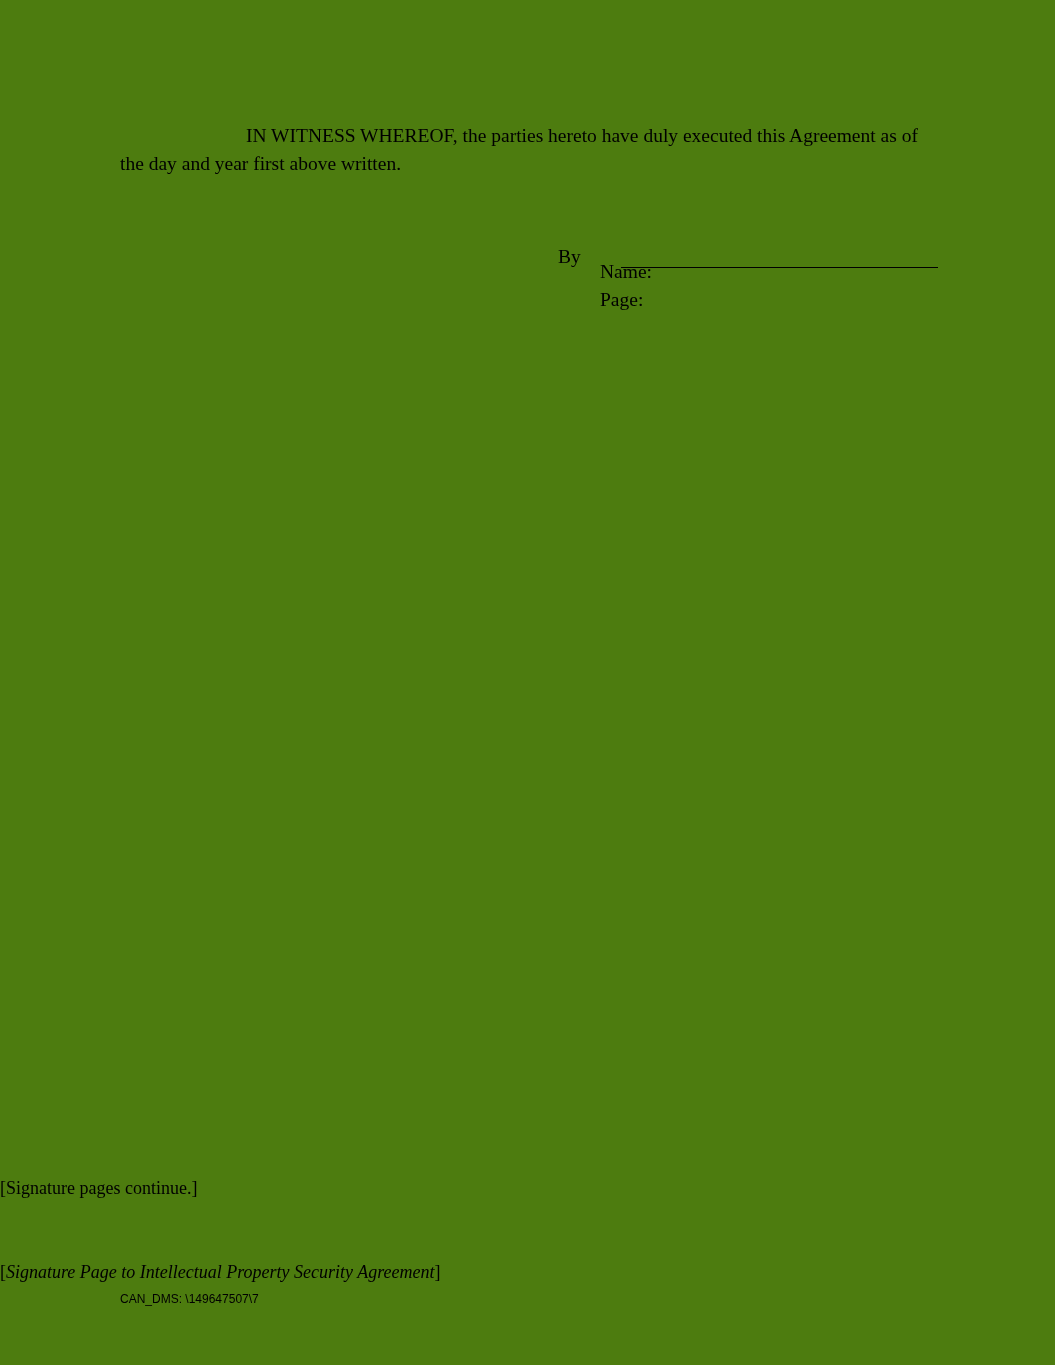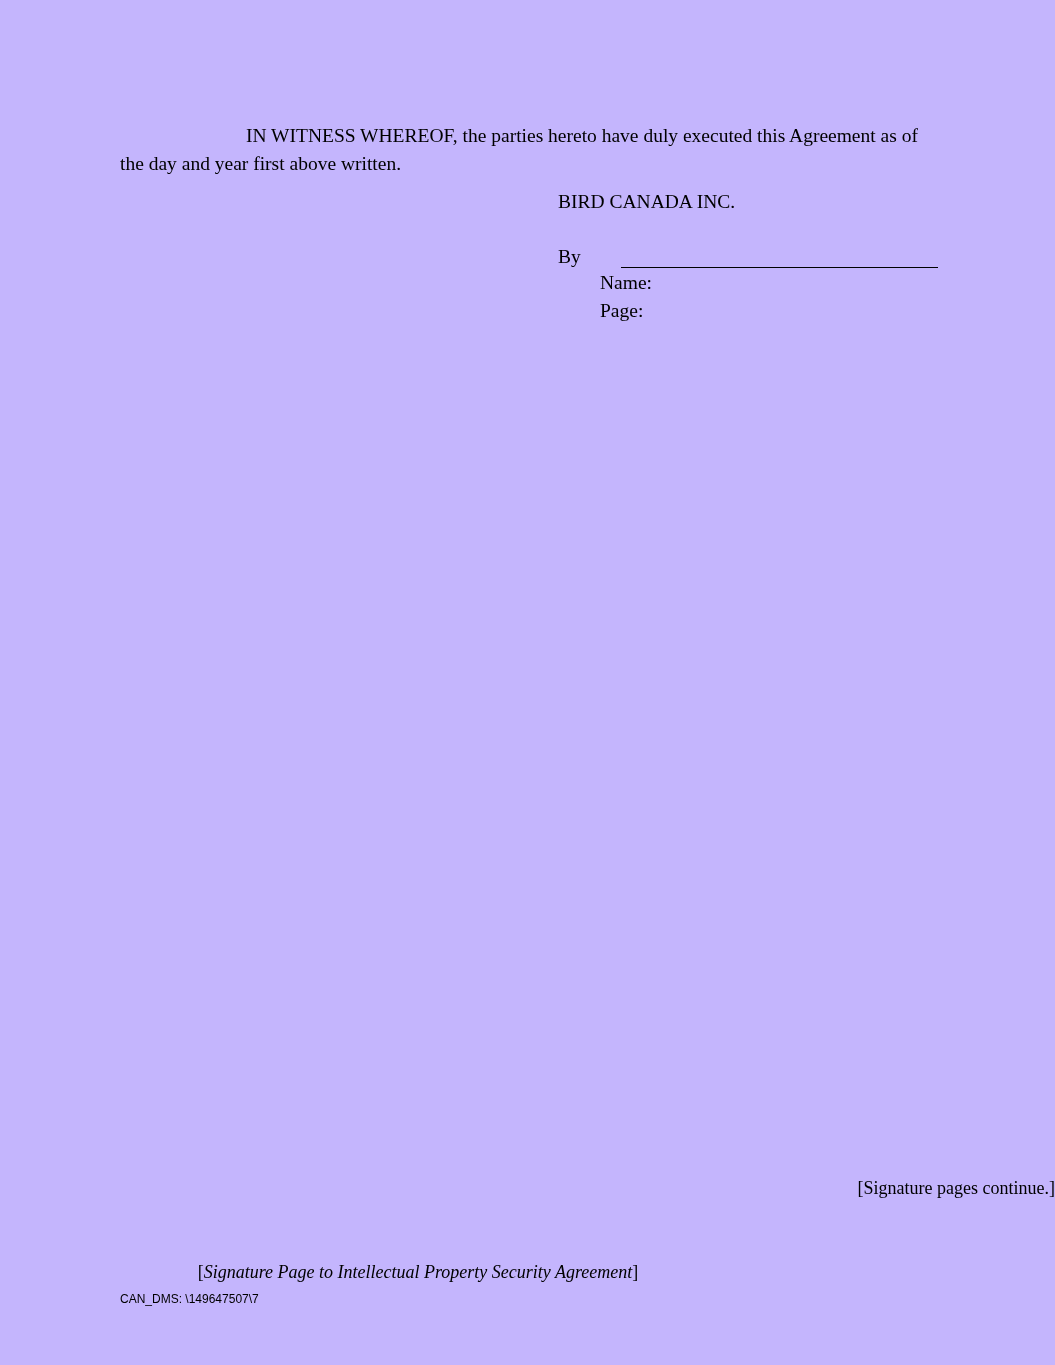--- a/index.html
+++ b/index.html
@@ -8,21 +8,21 @@
     background: #ffffff;
   }
   body {
     font-family: "Liberation Serif", serif;
     color: #000000;
   }
   .page {
     position: relative;
     width: 1055px;
     height: 1365px;
-    background: #c4b5fd;
+    background: #4d7c0f;
     overflow: hidden;
   }
   .doc-body {
     position: absolute;
     left: 120px;
     top: 122px;
     width: 815px;
   }
   .para-witness {
     font-size: 19.5px;
@@ -57,47 +57,46 @@
     margin-right: 40px;
   }
   .sig-line {
     flex: 1;
     border-bottom: 1px solid #000000;
     height: 20px;
   }
   .name-title {
     position: absolute;
     left: 480px;
-    top: 147px;
+    top: 136px;
     font-size: 19.5px;
     line-height: 1.43;
   }
   .name-title div {
     margin: 0;
   }
   .continue-note {
     position: absolute;
     left: 0;
     top: 0;
     width: 1055px;
-    text-align: right;
+    text-align: left;
     font-size: 18px;
   }
   .continue-wrap {
     position: absolute;
     left: 0;
     top: 1178px;
     width: 1055px;
   }
   .footer-center-wrap {
     position: absolute;
     left: 0;
     top: 1262px;
     width: 836px;
-    text-align: center;
     font-size: 18px;
   }
   .footer-center-wrap .ital {
     font-style: italic;
   }
   .footer-ref {
     position: absolute;
     left: 120px;
     top: 1292px;
     font-family: "Liberation Sans", sans-serif;
@@ -107,23 +106,20 @@
 </style>
 </head>
 <body>
 
 <div class="page">
 
   <div class="doc-body">
 
     <p class="para-witness">IN WITNESS WHEREOF, the parties hereto have duly executed this Agreement as of the day and year first above written.</p>
 
-    <div class="company-block">
-      <p class="company-name">BIRD CANADA INC.</p>
-    </div>
 
     <div class="sig-row">
       <span class="by-label">By</span>
       <span class="sig-line"></span>
     </div>
 
     <div class="name-title">
       <div>Name:</div>
       <div>Page:</div>
     </div>

